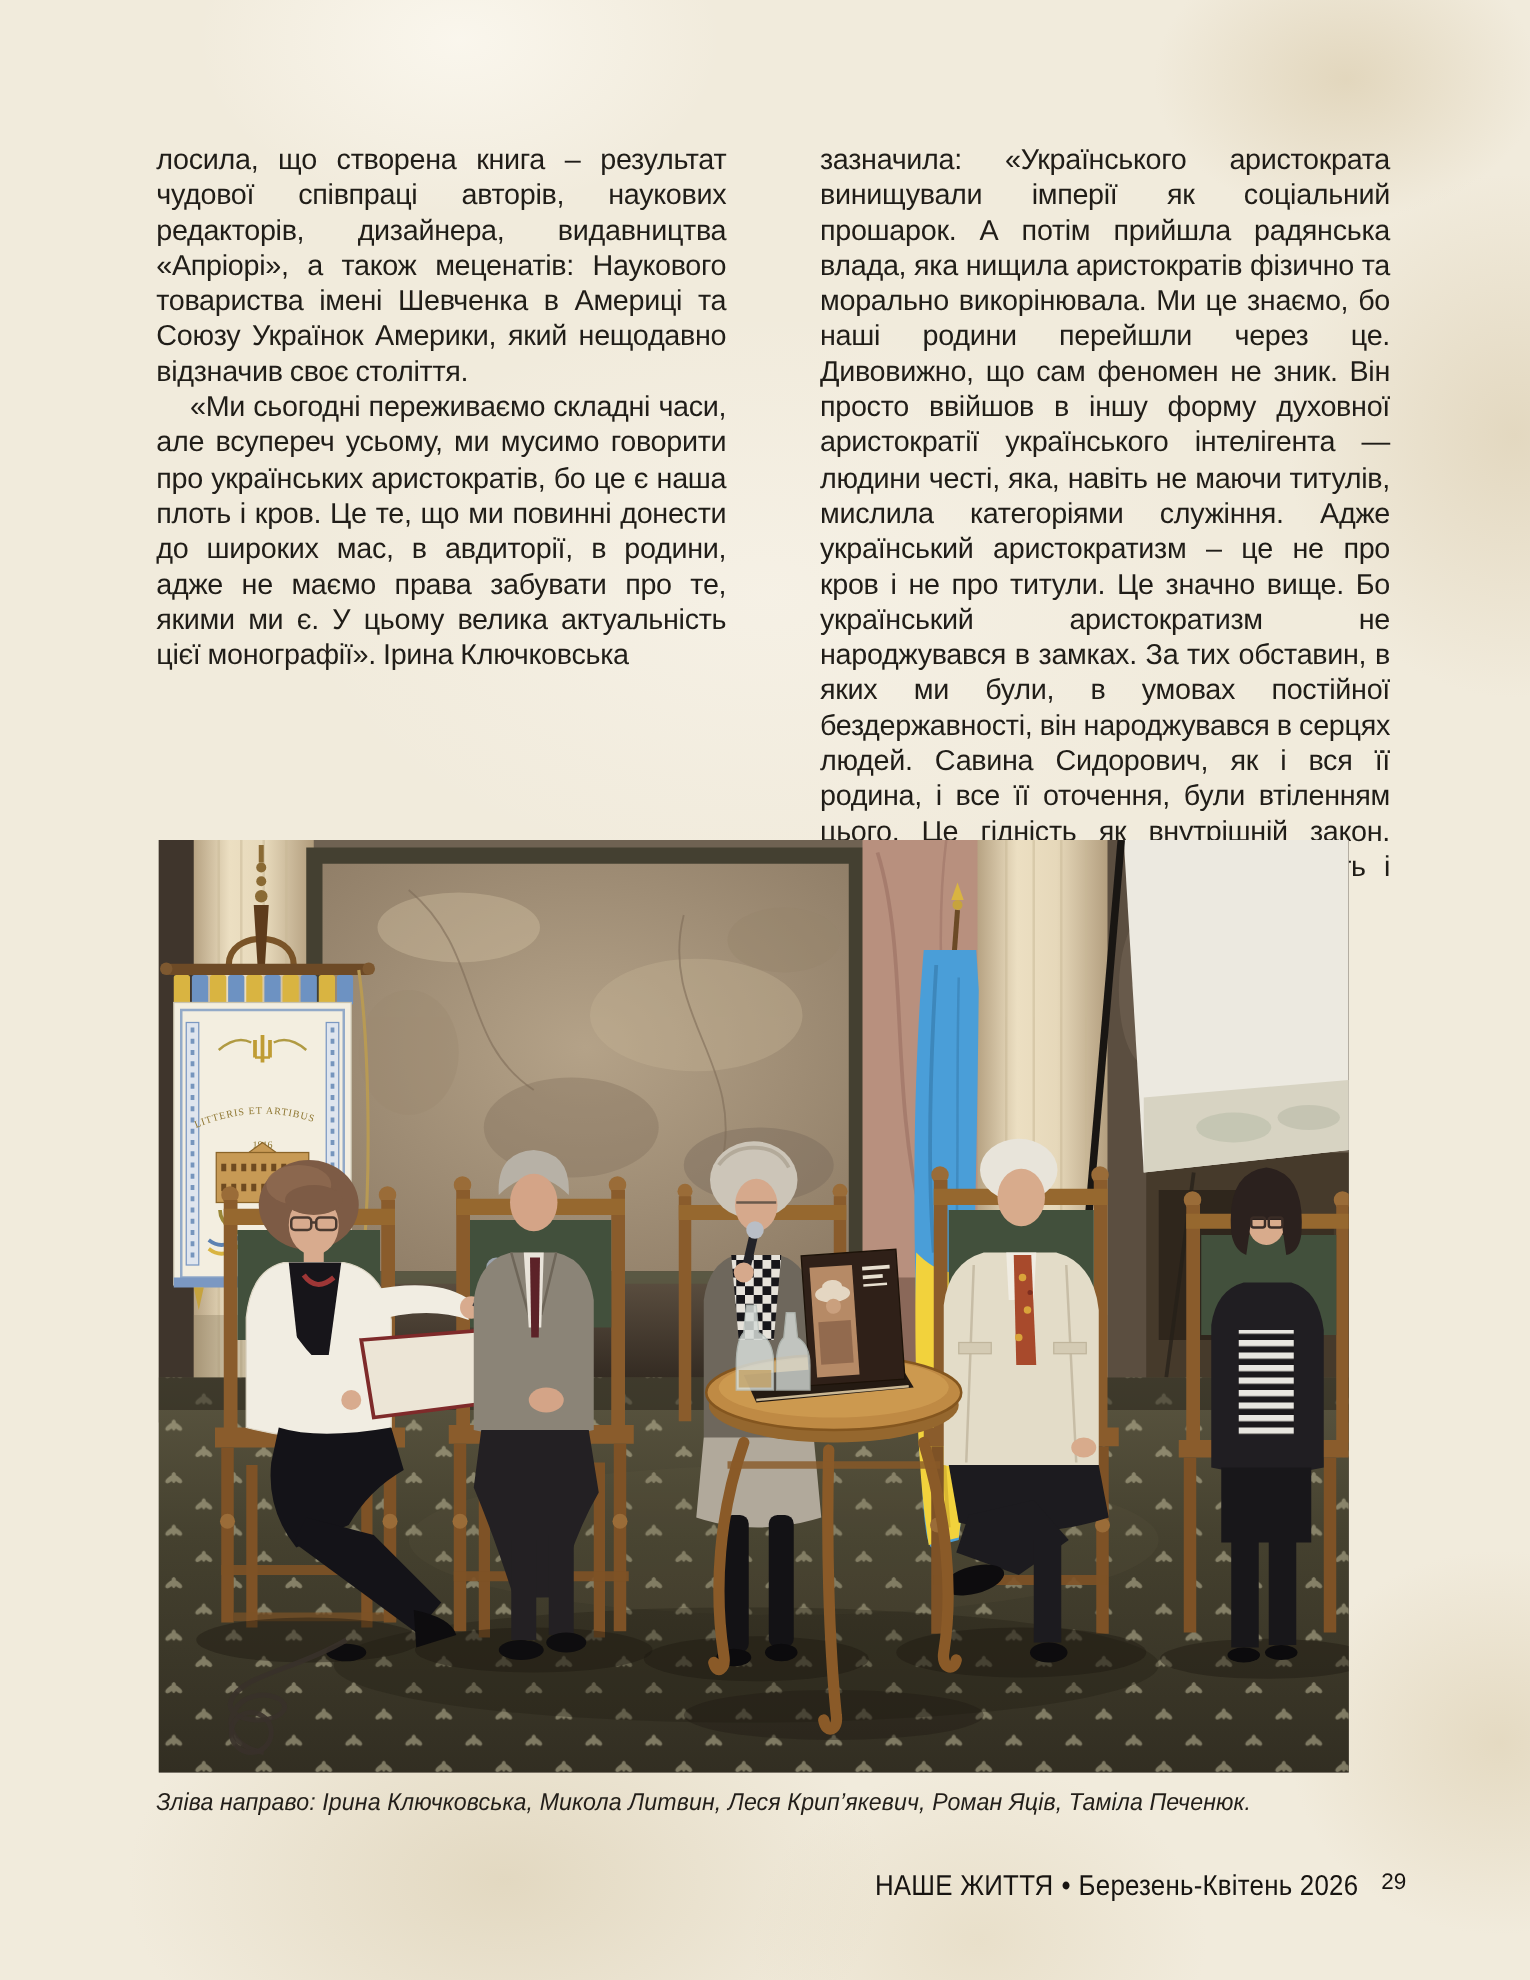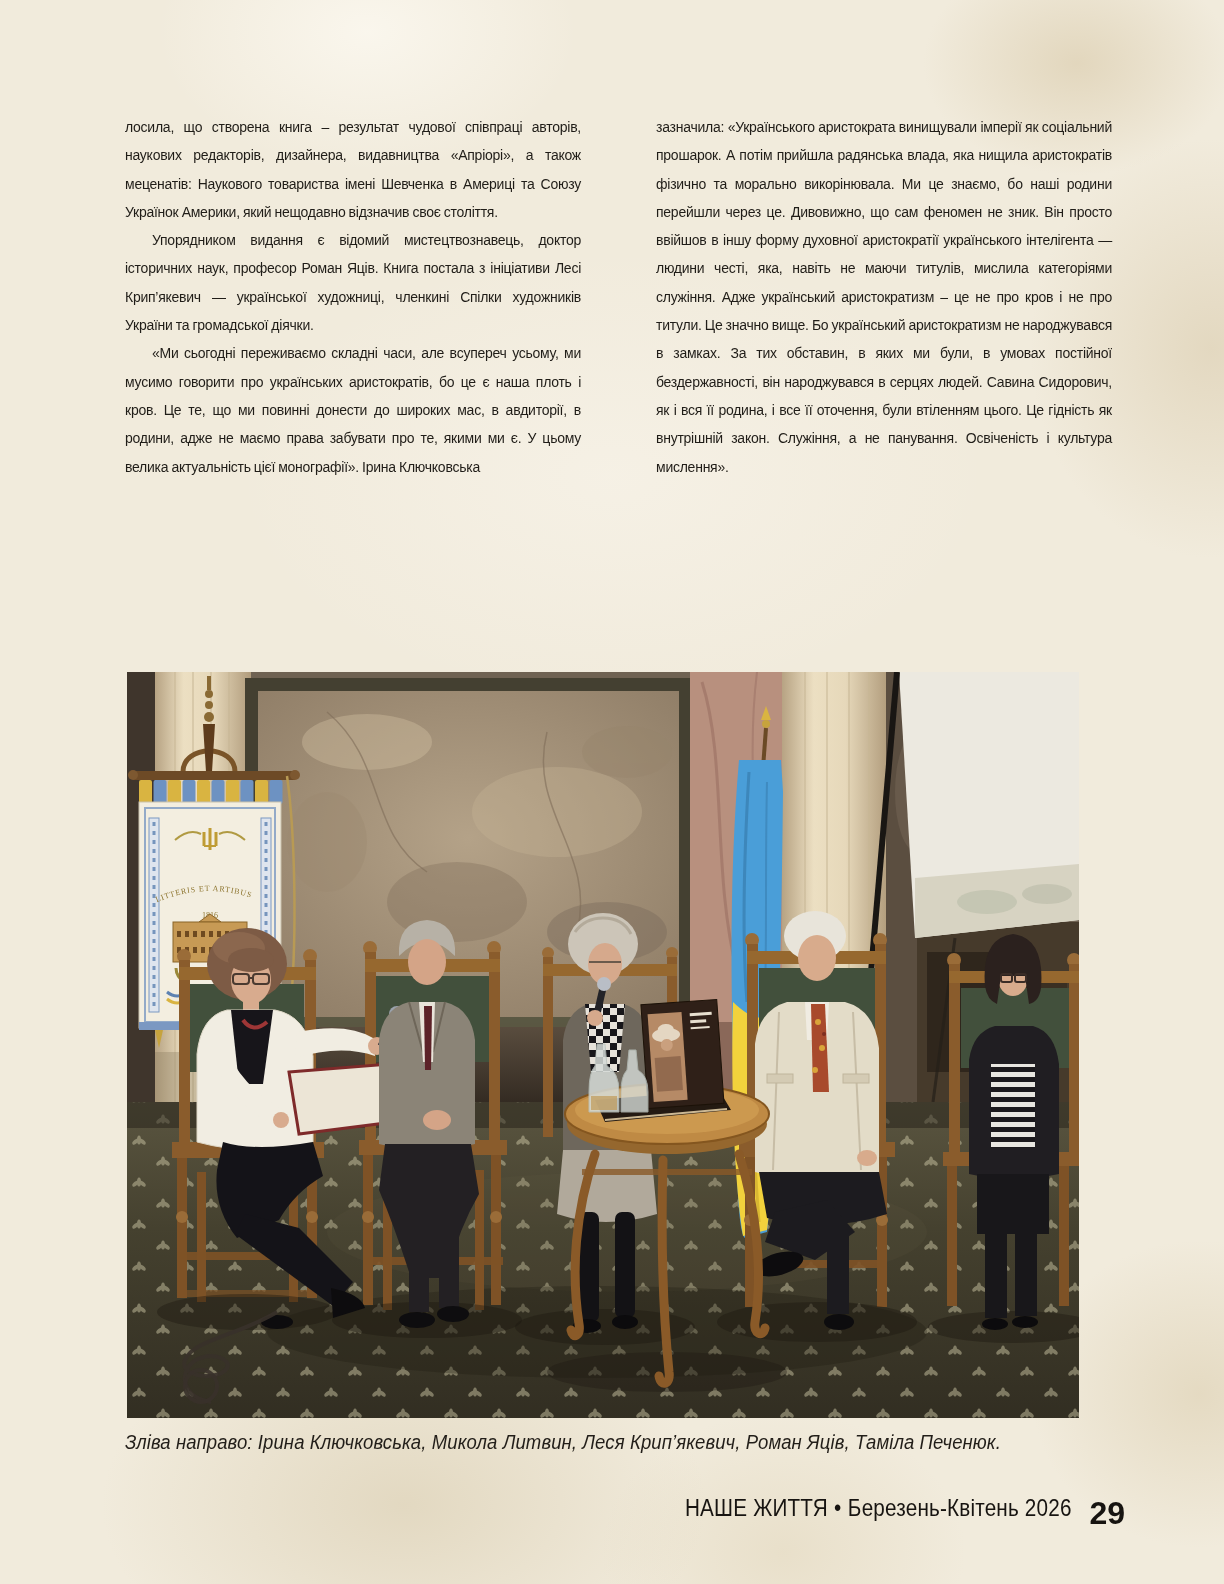--- a/index.html
+++ b/index.html
@@ -15,21 +15,21 @@
       radial-gradient(260px 300px at 99% 22%, rgba(210,193,158,.45), rgba(210,193,158,0) 70%),
       radial-gradient(300px 200px at 30% 2%, rgba(252,249,241,.8), rgba(252,249,241,0) 70%),
       radial-gradient(420px 260px at 33% 95%, rgba(212,198,166,.5), rgba(212,198,166,0) 72%),
       radial-gradient(260px 200px at 64% 98%, rgba(224,212,184,.5), rgba(224,212,184,0) 70%),
       radial-gradient(240px 220px at 98% 88%, rgba(216,201,168,.5), rgba(216,201,168,0) 70%),
       radial-gradient(500px 300px at 50% 30%, rgba(250,246,238,.5), rgba(250,246,238,0) 75%);
   }
   .col{
     position:absolute;top:113px;width:456px;
     text-align:justify;color:#201d18;
-    font-size:14px;line-height:28.3px;letter-spacing:-.25px;word-spacing:-.5px;
+    font-size:23px;line-height:28.3px;letter-spacing:-.25px;word-spacing:-.5px;
   }
   .col-left{left:125px}
   .col-right{left:656px}
   .para{margin:0}
   .para.indent{text-indent:27px}
   .photo{position:absolute;left:127px;top:672px;width:952px;height:746px;background:#3a332a}
   .photo svg{display:block;width:952px;height:746px}
   .caption{
     position:absolute;left:125px;top:1431px;white-space:nowrap;
     font-style:italic;font-size:19.5px;color:#221e19;
@@ -37,30 +37,29 @@
   }
   .footer{
     position:absolute;top:1495px;right:99px;
     display:flex;align-items:flex-start;gap:18px;color:#171411;
   }
   .footer .issue-line{
     display:inline-block;white-space:nowrap;font-size:23px;letter-spacing:.2px;
     transform:scaleX(.9);transform-origin:right center;
   }
   .footer .issue-line .sep{margin:0 7px}
-  .footer .pagenum{font-size:32px;font-weight:bold}
+  .footer .pagenum{font-size:18px;font-weight:normal}
 </style>
 </head>
 <body>
 
 <div class="texture"></div>
 
 <div class="col col-left">
   <p class="para">лосила, що створена книга – результат чудової співпраці авторів, наукових редакторів, дизайнера, видавництва «Апріорі», а також меценатів: Наукового товариства імені Шевченка в Америці та Союзу Українок Америки, який нещодавно відзначив своє століття.</p>
-  <p class="para indent">Упорядником видання є відомий мистецтвознавець, доктор історичних наук, професор Роман Яців. Книга постала з ініціативи Лесі Крип’якевич — української художниці, членкині Спілки художників України та громадської діячки.</p>
   <p class="para indent">«Ми сьогодні переживаємо складні часи, але всупереч усьому, ми мусимо говорити про українських аристократів, бо це є наша плоть і кров. Це те, що ми повинні донести до широких мас, в авдиторії, в родини, адже не маємо права забувати про те, якими ми є. У цьому велика актуальність цієї монографії». Ірина Ключковська</p>
 </div>
 
 <div class="col col-right">
   <p class="para">зазначила: «Українського аристократа винищували імперії як соціальний прошарок. А потім прийшла радянська влада, яка нищила аристократів фізично та морально викорінювала. Ми це знаємо, бо наші родини перейшли через це. Дивовижно, що сам феномен не зник. Він просто ввійшов в іншу форму духовної аристократії українського інтелігента — людини честі, яка, навіть не маючи титулів, мислила категоріями служіння. Адже український аристократизм – це не про кров і не про титули. Це значно вище. Бо український аристократизм не народжувався в замках. За тих обставин, в яких ми були, в умовах постійної бездержавності, він народжувався в серцях людей. Савина Сидорович, як і вся її родина, і все її оточення, були втіленням цього. Це гідність як внутрішній закон. Служіння, а не панування. Освіченість і культура мислення».</p>
 </div>
 
 <div class="photo">
 <svg viewBox="0 0 952 746" xmlns="http://www.w3.org/2000/svg">
   <defs>

